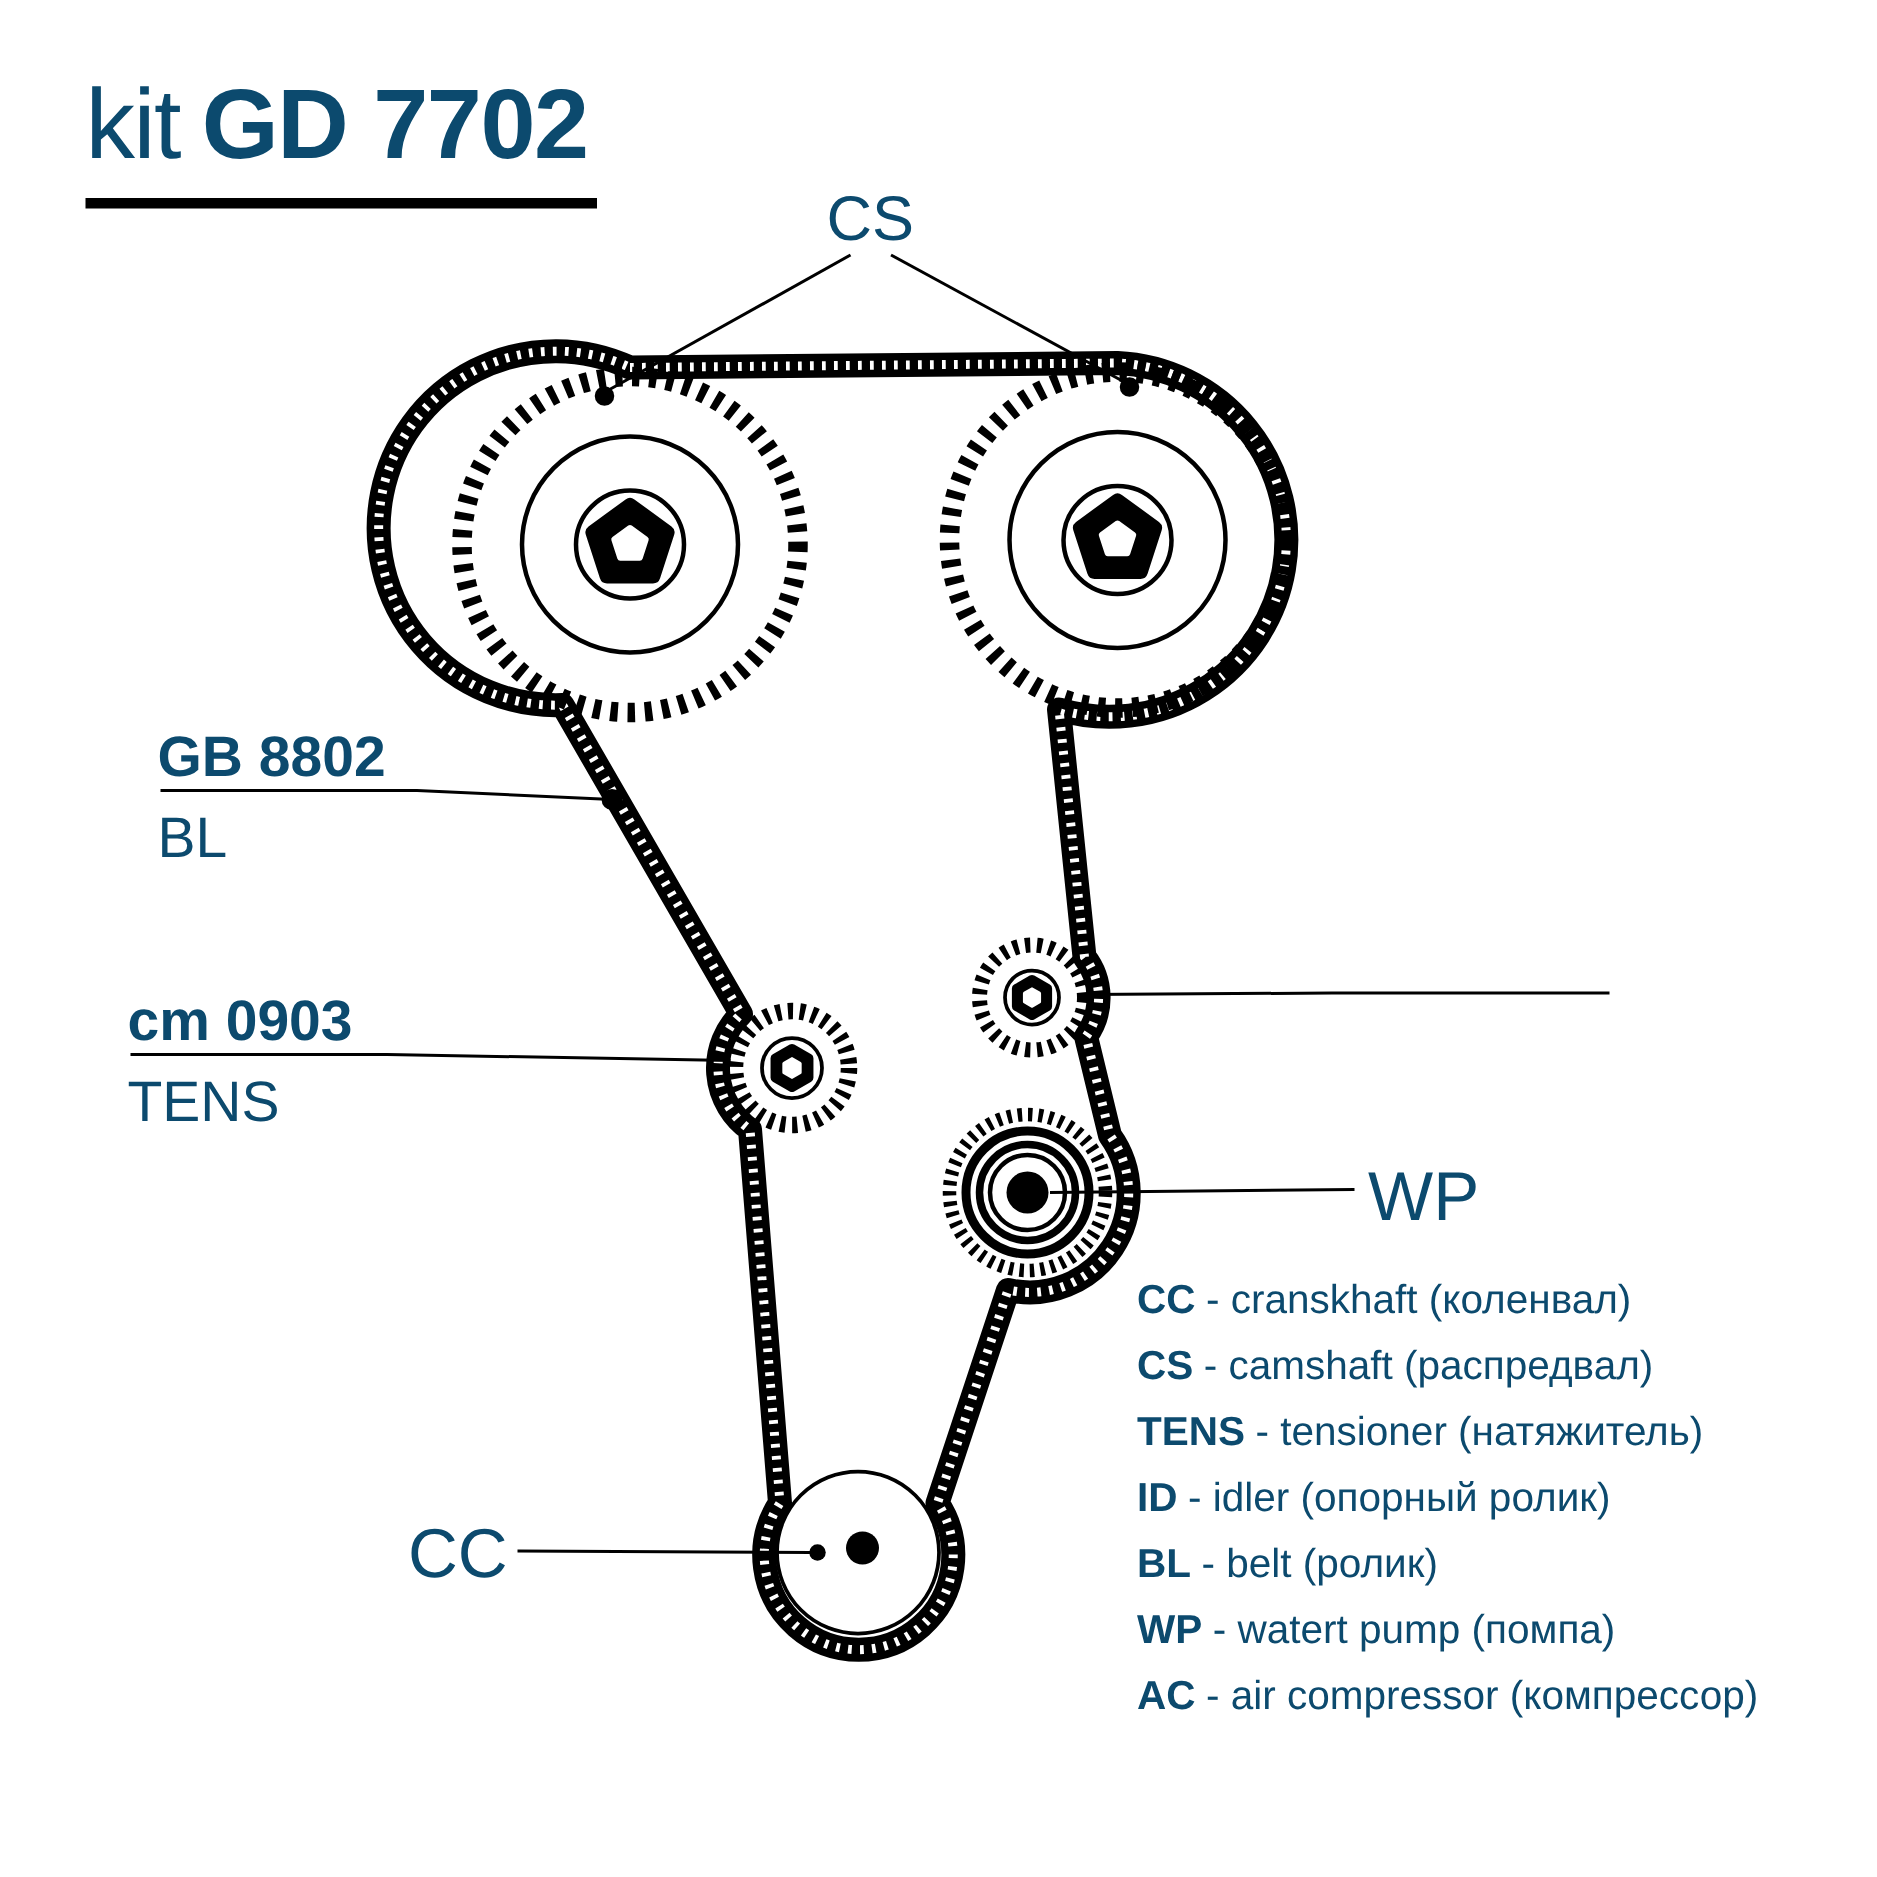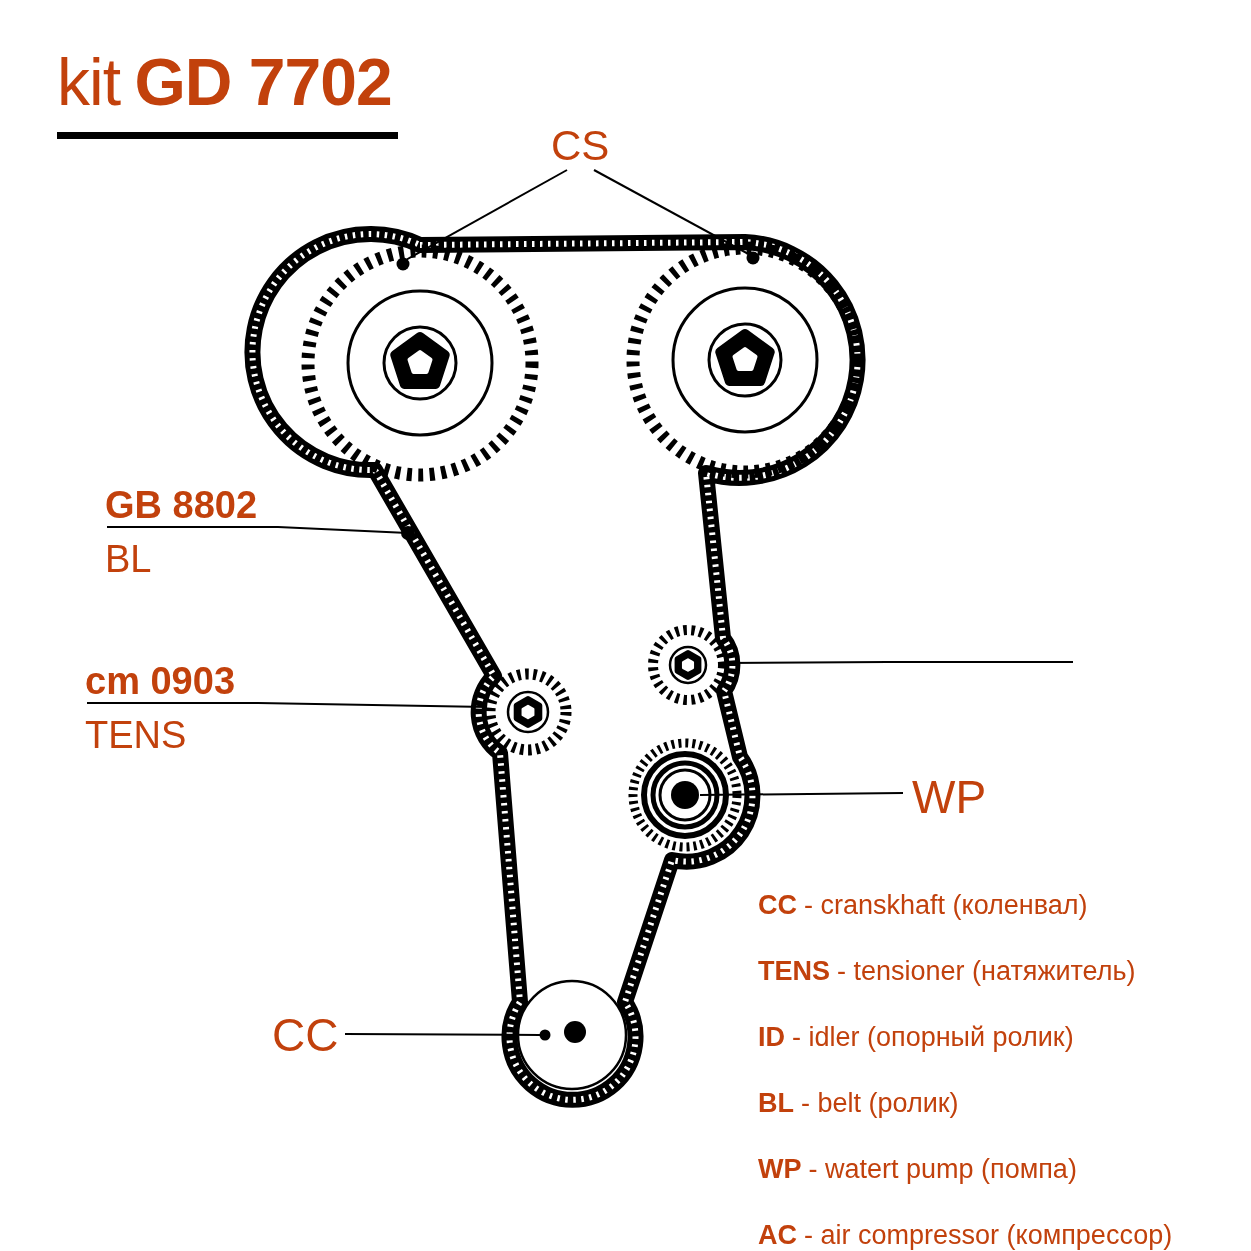--- a/index.html
+++ b/index.html
@@ -1,18 +1,18 @@
 <!DOCTYPE html>
 <html><head>
 <meta charset="utf-8">
 <style>
   html,body{margin:0;padding:0;background:#fff;}
   .page{
     position:relative;width:1251px;height:1251px;background:#fff;
-    font-family:"Liberation Sans","DejaVu Sans",sans-serif;color:#c2410c;overflow:hidden;
+    font-family:"Liberation Sans","DejaVu Sans",sans-serif;color:#0c4a6e;overflow:hidden;
   }
   .abs{position:absolute;}
   svg.diagram{position:absolute;left:0;top:0;}
 
   .title{
     left:57px;top:44px;font-size:66px;letter-spacing:-1px;
     border-bottom:7px solid #000;padding:0 6px 12px 0;white-space:nowrap;
   }
   .title .prefix{font-weight:400;}
   .title .code{font-weight:800;margin-left:0.22em;}
@@ -23,21 +23,21 @@
 
   .cs-label{left:551px;top:122px;font-size:42px;font-weight:400;}
   .gb-label{left:105px;top:486px;}
   .tens-label{left:85px;top:662px;}
   .id-label{left:888px;top:622px;}
   .id-label .code{font-size:40px;}
   .wp-label{left:912px;top:770px;font-size:46px;font-weight:400;}
   .cc-label{left:272px;top:1008px;font-size:46px;font-weight:400;}
 
   .legend{left:758px;top:853px;font-size:27px;line-height:1;}
-  .legend-row{margin-bottom:17px;white-space:nowrap;margin-top:39px;}
+  .legend-row{margin-bottom:17px;white-space:nowrap;}
   .legend-row .abbr{font-weight:800;}
   .legend-row .txt{font-weight:400;margin-left:7px;}
 </style>
 </head>
 <body>
 
 <div class="page">
 
   <svg class="diagram" width="1251" height="1251" viewBox="0 0 1251 1251">
 
@@ -150,20 +150,23 @@
 
   <div class="abs wp-label">WP</div>
 
   <div class="abs cc-label">CC</div>
 
   <div class="abs legend">
     <div class="legend-row">
       <span class="abbr">CC</span><span class="txt">- cranskhaft (коленвал)</span>
     </div>
     <div class="legend-row">
+      <span class="abbr">CS</span><span class="txt">- camshaft (распредвал)</span>
+    </div>
+    <div class="legend-row">
       <span class="abbr">TENS</span><span class="txt">- tensioner (натяжитель)</span>
     </div>
     <div class="legend-row">
       <span class="abbr">ID</span><span class="txt">- idler (опорный ролик)</span>
     </div>
     <div class="legend-row">
       <span class="abbr">BL</span><span class="txt">- belt (ролик)</span>
     </div>
     <div class="legend-row">
       <span class="abbr">WP</span><span class="txt">- watert pump (помпа)</span>

